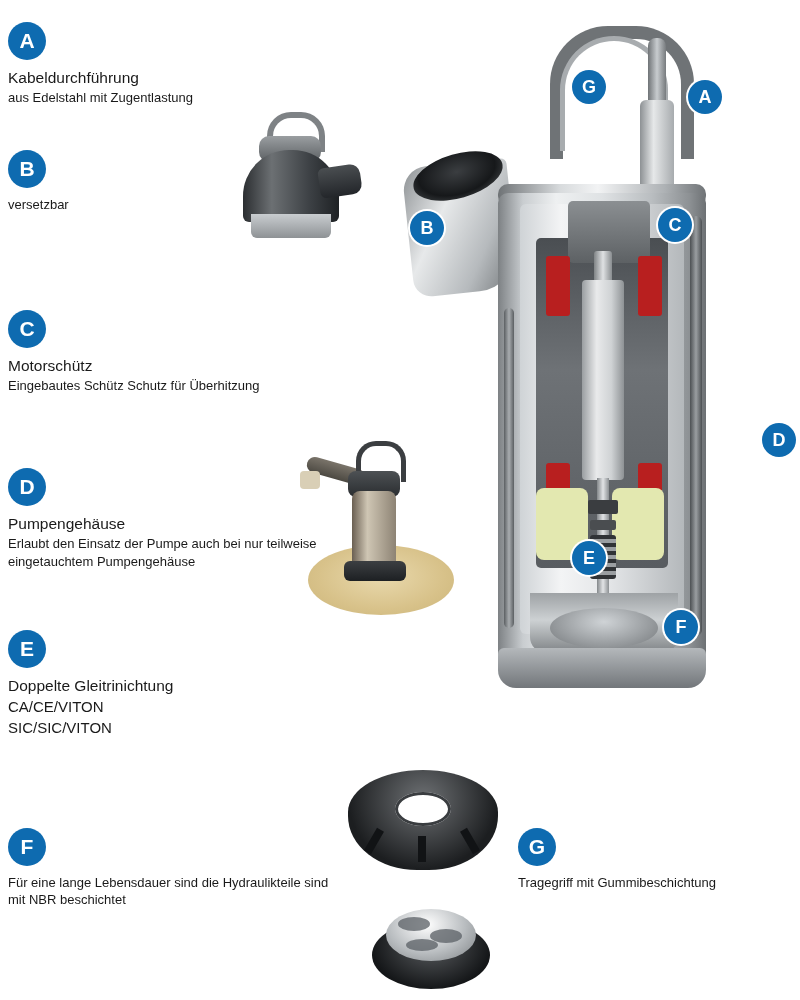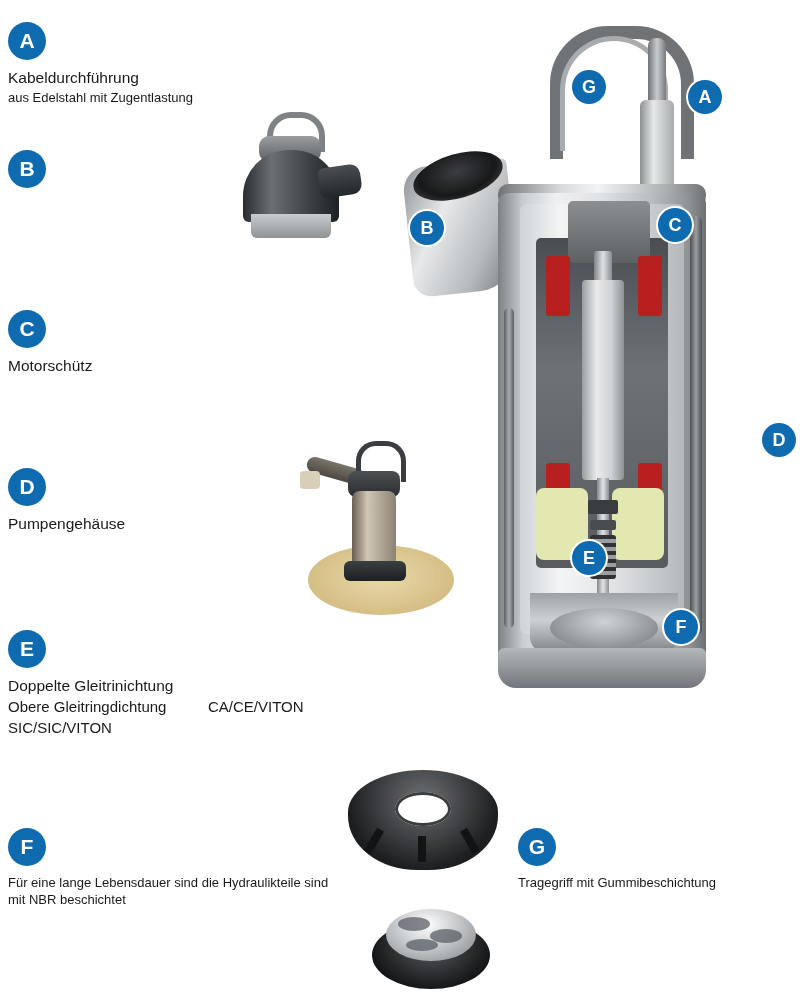--- a/index.html
+++ b/index.html
@@ -493,37 +493,39 @@
 <div class="page">
 
   <div class="feature" id="feat-a">
     <div class="badge">A</div>
     <p class="feature-title">Kabeldurchführung</p>
     <p class="feature-desc">aus Edelstahl mit Zugentlastung</p>
   </div>
 
   <div class="feature" id="feat-b">
     <div class="badge">B</div>
+    <p class="feature-desc">versetzbar</p>
   </div>
 
   <div class="feature" id="feat-c">
     <div class="badge">C</div>
     <p class="feature-title">Motorschütz</p>
+    <p class="feature-desc">Eingebautes Schütz Schutz für Überhitzung</p>
   </div>
 
   <div class="feature" id="feat-d">
     <div class="badge">D</div>
     <p class="feature-title">Pumpengehäuse</p>
+    <p class="feature-desc">Erlaubt den Einsatz der Pumpe auch bei nur teilweise eingetauchtem Pumpengehäuse</p>
   </div>
 
   <div class="feature" id="feat-e">
     <div class="badge">E</div>
     <p class="feature-title">Doppelte Gleitrinichtung</p>
     <div class="spec-row">
-      <span class="spec-label">Obere Gleitringdichtung</span>
       <span class="spec-value">CA/CE/VITON</span>
     </div>
     <div class="spec-row">
       <span class="spec-value">SIC/SIC/VITON</span>
     </div>
   </div>
 
   <div class="feature" id="feat-f">
     <div class="badge">F</div>
     <p class="feature-desc">Für eine lange Lebensdauer sind die Hydraulikteile sind mit NBR beschichtet</p>

